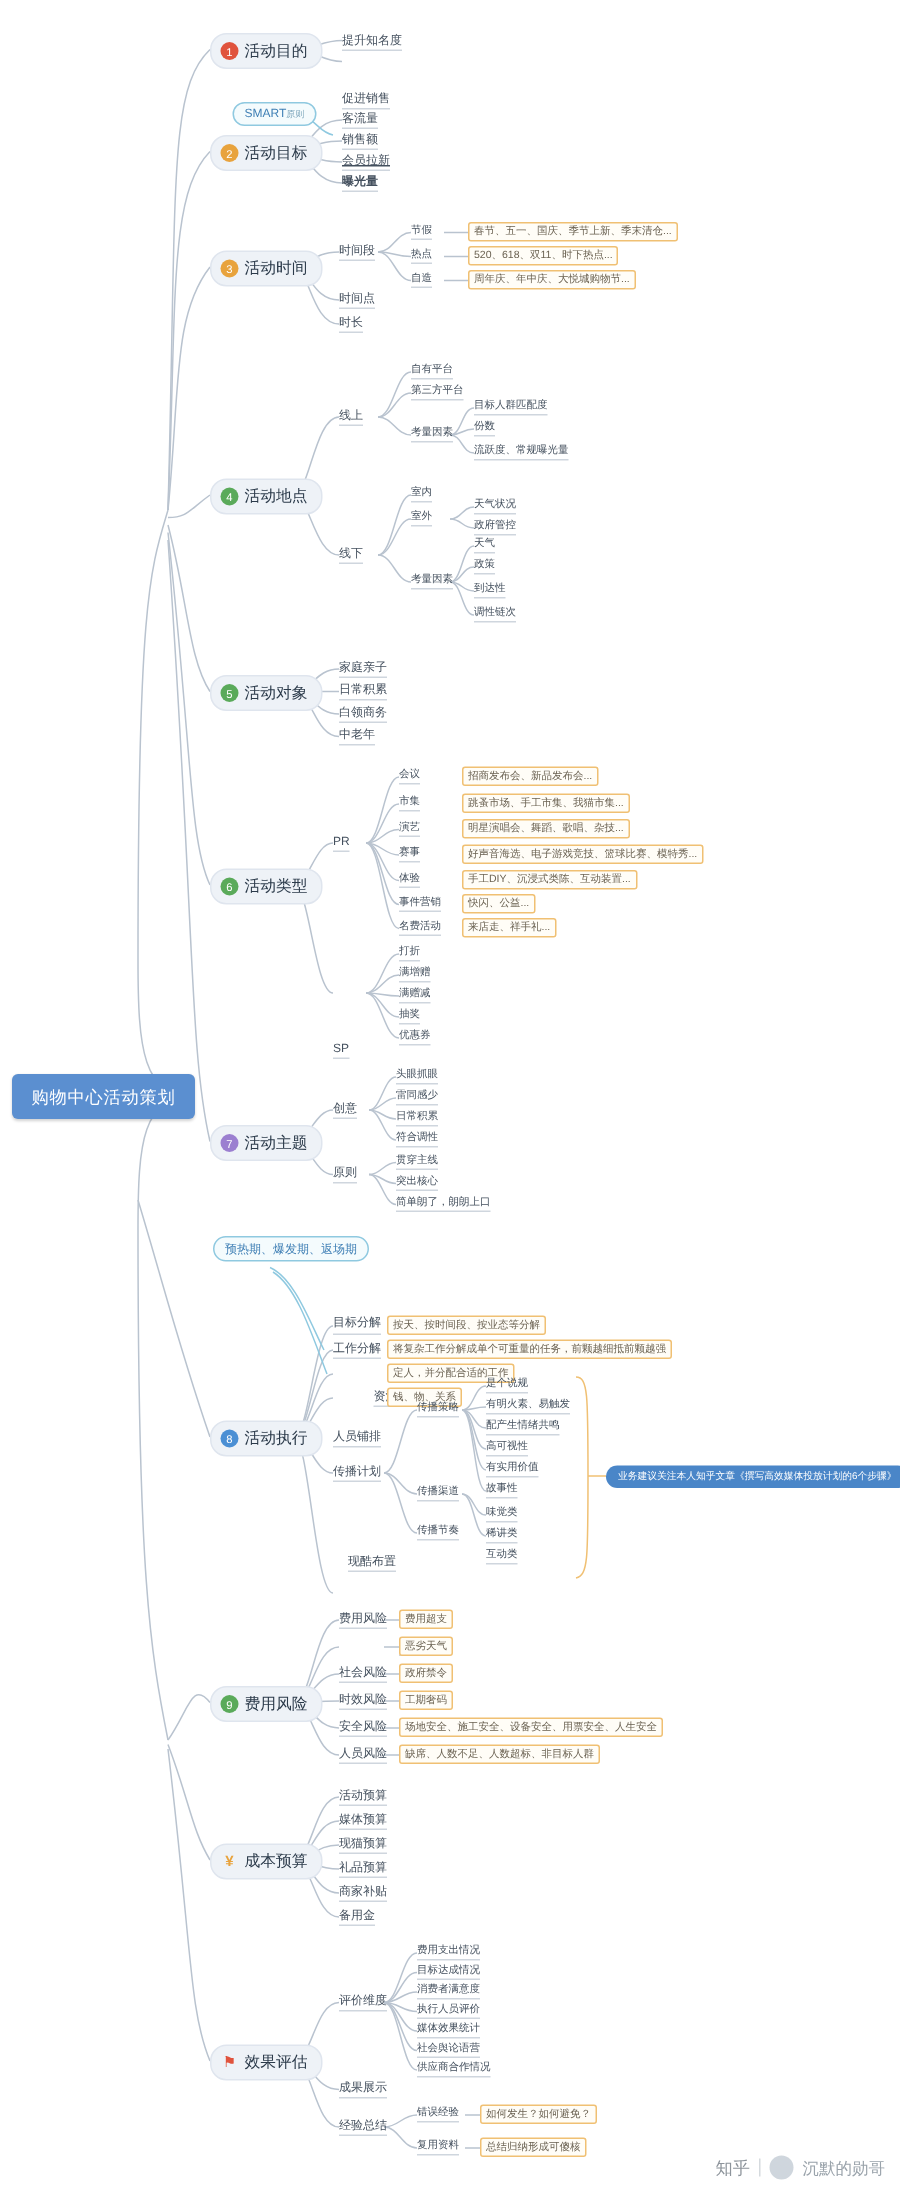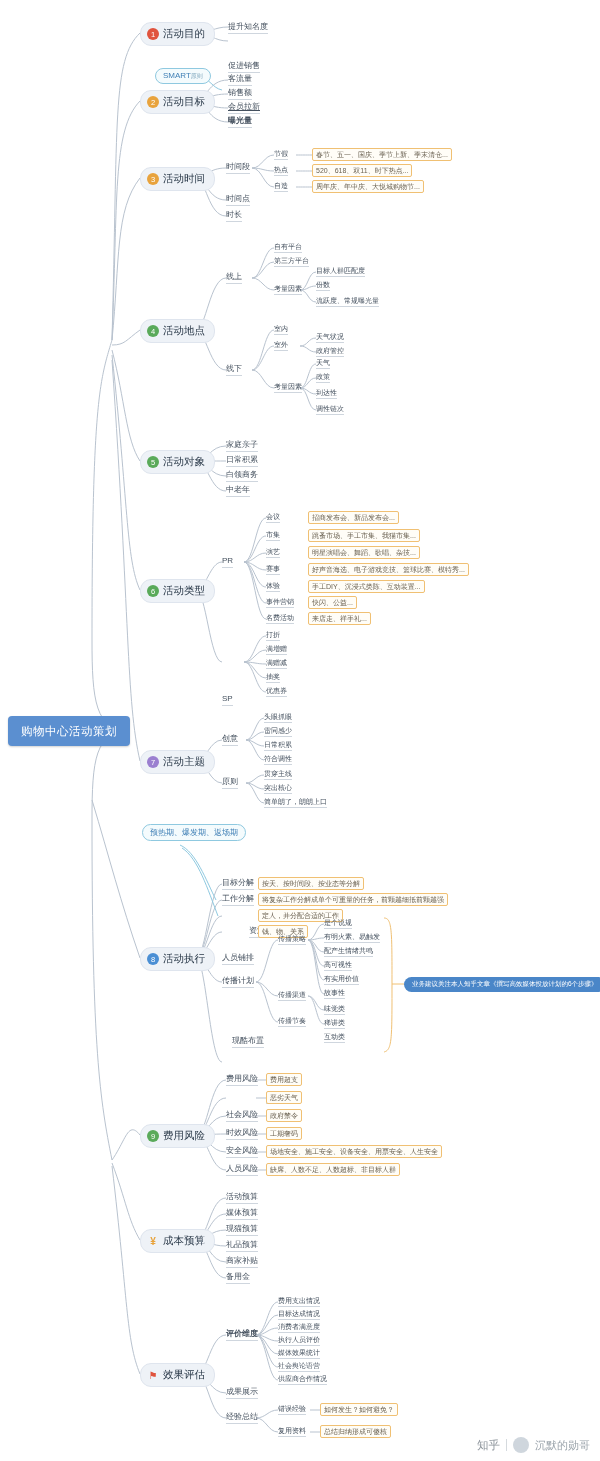--- a/index.html
+++ b/index.html
@@ -403,21 +403,21 @@
   <div class="l2 u" style="left:226px;top:1208px;">媒体预算</div>
   <div class="l2 u" style="left:226px;top:1224px;">现猫预算</div>
   <div class="l2 u" style="left:226px;top:1240px;">礼品预算</div>
   <div class="l2 u" style="left:226px;top:1256px;">商家补贴</div>
   <div class="l2 u" style="left:226px;top:1272px;">备用金</div>
 
   <div class="l1" style="left:140px;top:1363px;">
     <span class="badge flag">⚑</span>
     <span>效果评估</span>
   </div>
-  <div class="l2 u" style="left:226px;top:1329px;font-weight:bold;">评价维度</div>
+  <div class="l2 u" style="left:226px;top:1329px;">评价维度</div>
   <div class="l2 u" style="left:226px;top:1387px;">成果展示</div>
   <div class="l2 u" style="left:226px;top:1412px;">经验总结</div>
 
   <div class="tbox u" style="left:278px;top:1296px;">费用支出情况</div>
   <div class="tbox u" style="left:278px;top:1309px;">目标达成情况</div>
   <div class="tbox u" style="left:278px;top:1322px;">消费者满意度</div>
   <div class="tbox u" style="left:278px;top:1335px;">执行人员评价</div>
   <div class="tbox u" style="left:278px;top:1348px;">媒体效果统计</div>
   <div class="tbox u" style="left:278px;top:1361px;">社会舆论语营</div>
   <div class="tbox u" style="left:278px;top:1374px;">供应商合作情况</div>

